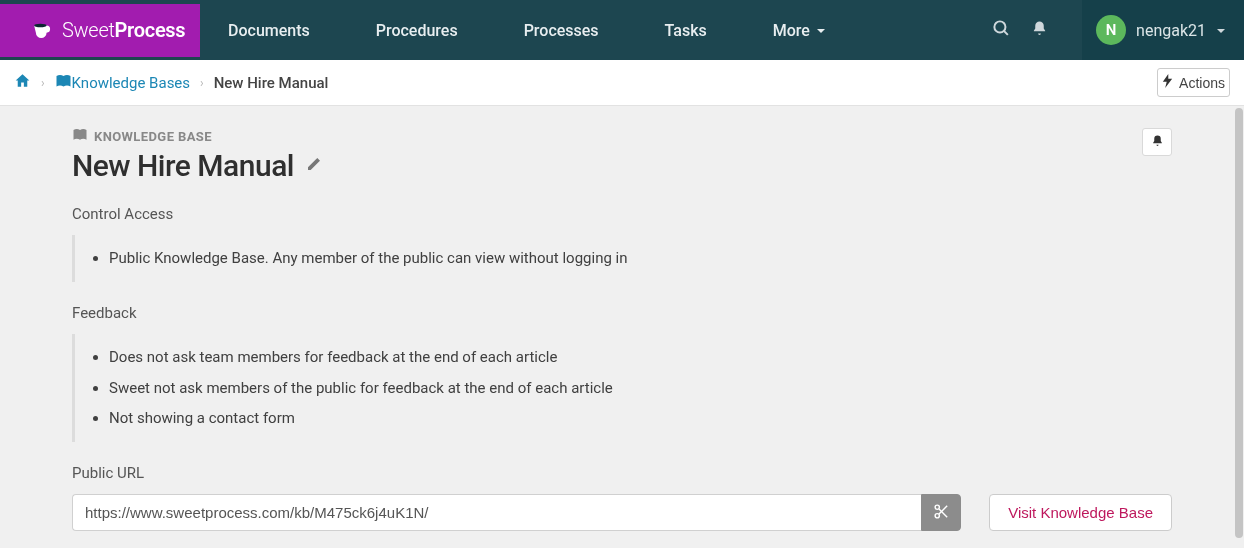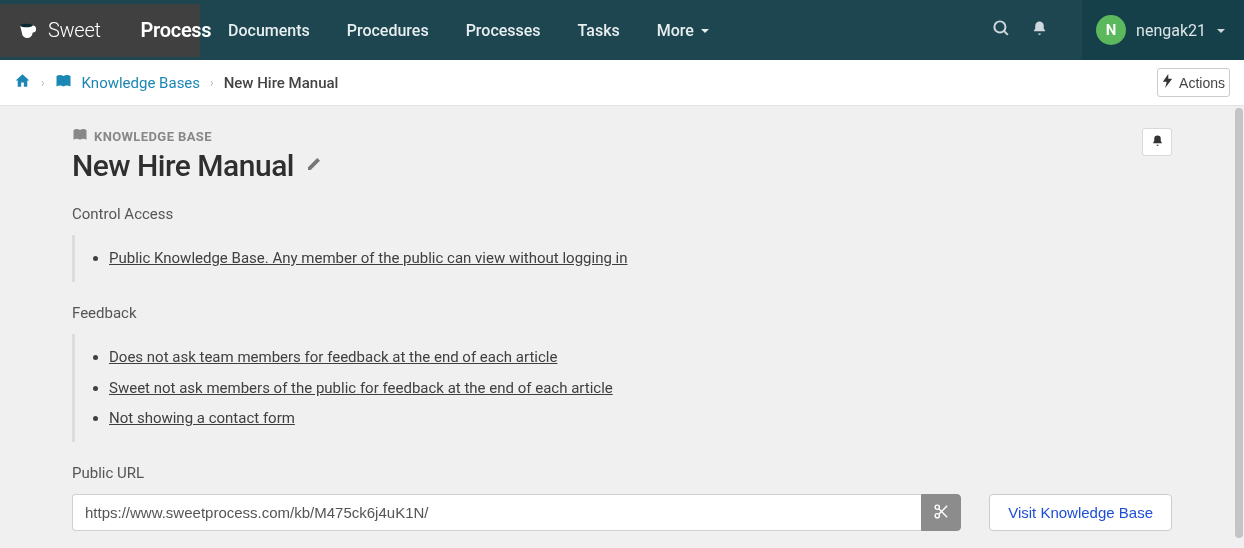--- a/index.html
+++ b/index.html
@@ -14,40 +14,40 @@
     .topnav {
       height: 60px;
       background: #1d4650;
       display: flex;
       align-items: center;
       color: #fff;
     }
     .brand {
       width: 200px;
       height: 53px;
-      background: #404040;
-      display: flex;
-      align-items: center;
-      padding-left: 18px;
+      background: #a21caf;
+      display: flex;
+      align-items: center;
+      padding-left: 32px;
       font-size: 20px;
       letter-spacing: -0.3px;
     }
     .brand .cup {
       width: 22px;
       height: 14px;
       margin-right: 8px;
       display: inline-flex;
       align-items: center;
     }
     .brand .light { font-weight: 300; }
-    .brand .bold { font-weight: 600; margin-left: 40px; }
+    .brand .bold { font-weight: 600; }
     .nav-links {
       display: flex;
       align-items: center;
-      gap: 37px;
+      gap: 66px;
       padding-left: 28px;
       flex: 1;
     }
     .nav-link {
       color: #e8eef0;
       font-size: 16px;
       font-weight: 500;
       cursor: pointer;
       display: flex;
       align-items: center;
@@ -104,21 +104,21 @@
       gap: 10px;
       font-size: 15px;
     }
     .crumb-home { color: #1c87b5; cursor: pointer; }
     .crumb-sep { color: #b7b7b7; font-size: 12px; }
     .crumb-link {
       color: #1c87b5;
       cursor: pointer;
       display: flex;
       align-items: center;
-      gap: 10px;
+      gap: 0;
     }
     .crumb-current { color: #444; font-weight: 500; }
     .actions-btn {
       border: 1px solid #ccc;
       background: #fff;
       padding: 5px 4px;
       border-radius: 3px;
       font-size: 14px;
       color: #444;
       cursor: pointer;
@@ -179,21 +179,20 @@
       padding: 8px 0 8px 4px;
     }
     .info-box ul {
       list-style: disc;
       padding-left: 30px;
     }
     .info-box li {
       color: #404040;
       font-size: 15px;
       line-height: 2.05;
-      text-decoration: underline;
     }
     .url-row {
       display: flex;
       align-items: stretch;
       gap: 28px;
       margin-top: 12px;
     }
     .url-group {
       flex: 1;
       display: flex;
@@ -218,21 +217,21 @@
       align-items: center;
       justify-content: center;
       cursor: pointer;
     }
     .visit-btn {
       border: 1px solid #ccc;
       background: #fff;
       border-radius: 4px;
       padding: 0 18px;
       font-size: 15px;
-      color: #1d4ed8;
+      color: #be185d;
       cursor: pointer;
     }
     .chev { width: 10px; height: 10px; }
     .scroll-track {
       position: fixed;
       right: 0;
       top: 60px;
       bottom: 0;
       width: 10px;
       background: transparent;

